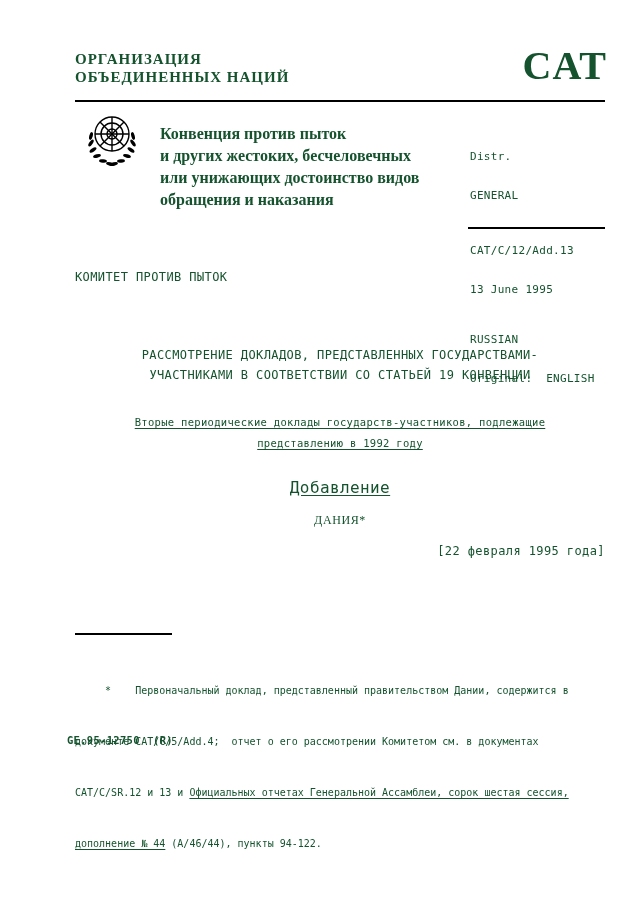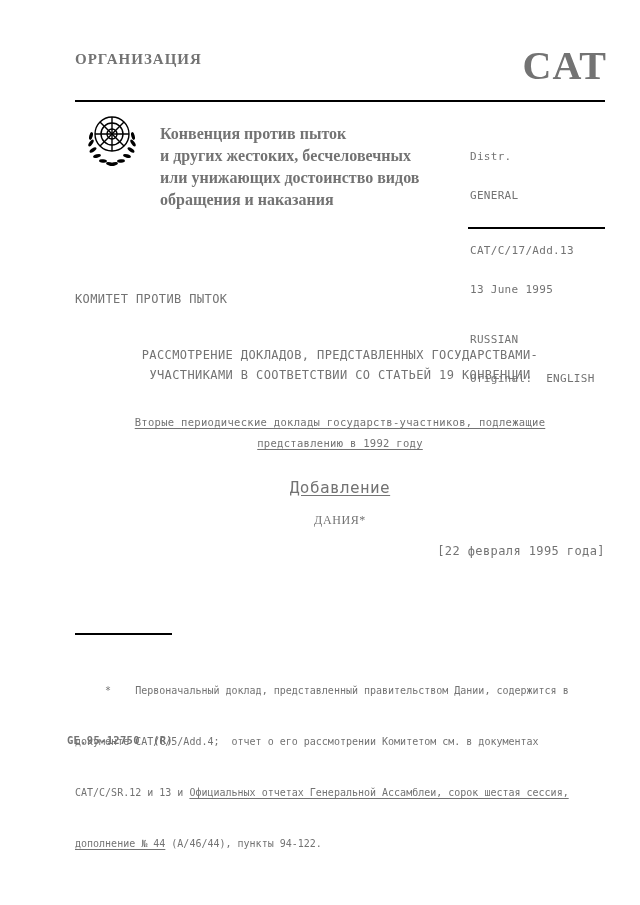--- a/index.html
+++ b/index.html
@@ -1,42 +1,42 @@
 <!DOCTYPE html>
 <html lang="ru"><head>
 <meta charset="utf-8">
 <style>
   html, body { margin: 0; padding: 0; background: #ffffff; }
   .page {
     position: relative;
     width: 640px;
     height: 905px;
     background: #ffffff;
-    color: #737373;
+    color: #14532d;
     overflow: hidden;
   }
   .mono   { font-family: "DejaVu Sans Mono", "Liberation Mono", monospace; }
   .serifb { font-family: "Liberation Serif", "DejaVu Serif", serif; font-weight: bold; }
   .abs    { position: absolute; }
 
   
   .org-block  { top: 50px; left: 75px; font-size: 15px; line-height: 18px; letter-spacing: 1px; }
   .doc-symbol { top: 46px; right: 33px; font-size: 40px; line-height: 40px; letter-spacing: 1px; }
   .rule-top   { top: 100px; left: 75px; width: 530px; height: 2px; background: #000; }
 
   
   .emblem     { top: 110px; left: 82px; }
   .m-title    { top: 123px; left: 160px; font-size: 16px; line-height: 22px; }
   .right-col  { top: 124px; left: 470px; font-size: 11px; line-height: 13px; letter-spacing: .3px; white-space: pre; }
   .right-col .gap-lg { margin-top: 16px; }
   .right-col .gap-md { margin-top: 11px; }
   .rule-right { top: 227px; left: 468px; width: 137px; height: 2px; background: #000; }
 
   
-  .committee   { top: 292px; left: 75px; font-size: 12px; letter-spacing: .4px; text-align: center; }
+  .committee   { top: 270px; left: 75px; font-size: 12px; letter-spacing: .4px; text-align: center; }
   .title-block { top: 345px; left: 75px; width: 530px; text-align: center;
                  font-size: 12px; letter-spacing: .4px; line-height: 20px; }
   .subtitle-block { top: 412px; left: 75px; width: 530px; text-align: center;
                  font-size: 10.5px; letter-spacing: .3px; line-height: 21px; }
   .u { text-decoration: underline; text-underline-offset: 2px; }
   .addendum    { top: 478px; left: 75px; width: 530px; text-align: center; font-size: 16px; letter-spacing: .4px; }
   .country     { top: 513px; left: 75px; width: 530px; text-align: center; font-size: 12px; letter-spacing: .6px; font-family: Liberation Serif, serif; }
   .sub-date    { top: 544px; left: 75px; width: 530px; text-align: right; font-size: 12px; letter-spacing: .4px; }
 
   
@@ -46,20 +46,21 @@
   
   .ge-number { top: 734px; left: 67px; font-size: 10.5px; letter-spacing: .3px; white-space: pre; font-weight: bold; }
 </style>
 </head>
 <body>
 
 <div class="page">
 
   <div class="abs org-block serifb">
     <div>ОРГАНИЗАЦИЯ</div>
+    <div>ОБЪЕДИНЕННЫХ НАЦИЙ</div>
   </div>
   <div class="abs doc-symbol serifb">CAT</div>
   <div class="abs rule-top"></div>
 
   <div class="abs emblem">
     <svg width="60" height="62" viewBox="0 0 60 62" aria-hidden="true">
       <g stroke="#000" fill="none" stroke-width="1.4">
         <circle cx="30" cy="24" r="17"></circle>
         <circle cx="30" cy="24" r="11"></circle>
         <circle cx="30" cy="24" r="5"></circle>
@@ -88,21 +89,21 @@
   <div class="abs m-title serifb">
     <div>Конвенция против пыток</div>
     <div>и других жестоких, бесчеловечных</div>
     <div>или унижающих достоинство видов</div>
     <div>обращения и наказания</div>
   </div>
 
   <div class="abs right-col mono">
     <div>Distr.</div>
     <div>GENERAL</div>
-    <div class="gap-lg">CAT/C/17/Add.13</div>
+    <div class="gap-lg">CAT/C/12/Add.13</div>
     <div>13 June 1995</div>
     <div class="gap-md">RUSSIAN</div>
     <div>Original:  ENGLISH</div>
   </div>
   <div class="abs rule-right"></div>
 
   <div class="abs committee mono">КОМИТЕТ ПРОТИВ ПЫТОК</div>
 
   <div class="abs title-block mono">
     <div>РАССМОТРЕНИЕ ДОКЛАДОВ, ПРЕДСТАВЛЕННЫХ ГОСУДАРСТВАМИ-</div>

